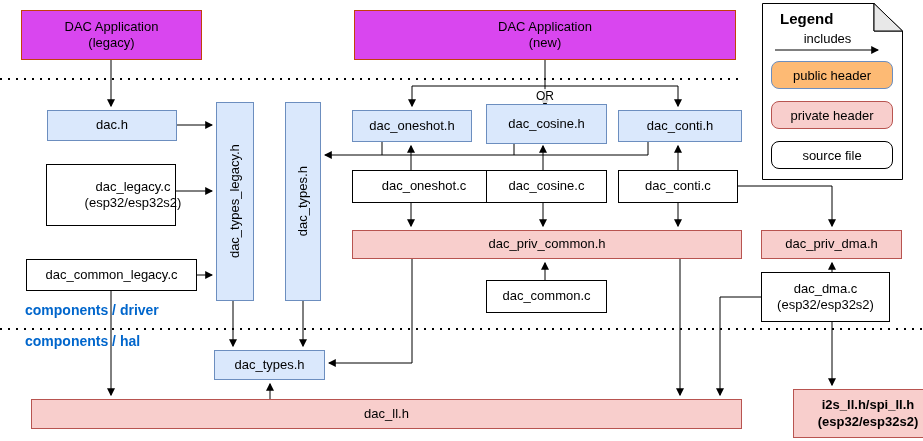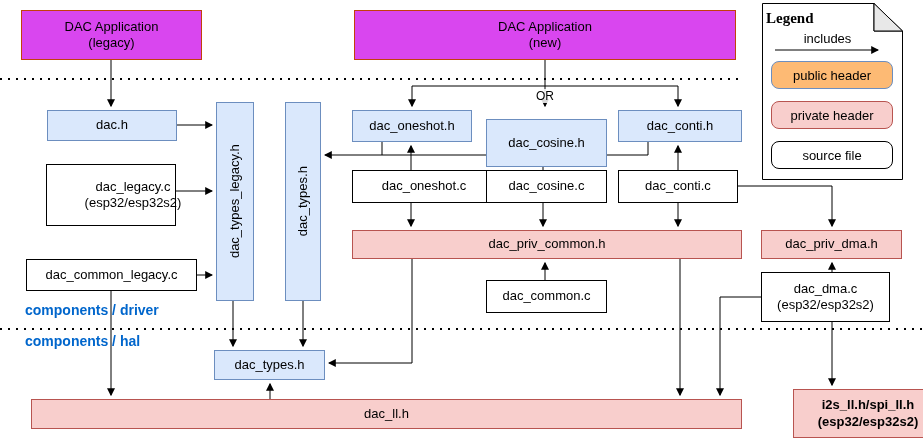--- a/index.html
+++ b/index.html
@@ -20,21 +20,21 @@
   .vbox span{transform:rotate(-90deg);white-space:nowrap;display:block;}
   .layer-label{
     position:absolute;font-size:14px;font-weight:bold;color:#0066cc;white-space:nowrap;
   }
   .or-label{
     position:absolute;font-size:12px;background:rgba(255,255,255,.85);padding:0 1px;
   }
   
   #legend{position:absolute;left:762px;top:3px;width:141px;height:177px;}
   #legend .shape{position:absolute;left:0;top:0;}
-  #legend .lg-title{position:absolute;left:4px;top:7px;font-size:15px;font-weight:bold;font-family:Liberation Serif, serif;}
+  #legend .lg-title{position:absolute;left:18px;top:7px;font-size:15px;font-weight:bold;}
   #legend .lg-includes{position:absolute;left:0;top:28px;width:131px;text-align:center;font-size:13px;}
   #legend .lg-item{
     position:absolute;left:9px;width:122px;height:28px;border-radius:8px;
     display:flex;align-items:center;justify-content:center;font-size:13px;box-sizing:border-box;
   }
   #legend .lg-public{top:58px;background:#fdba74;border:1px solid #6c8ebf;}
   #legend .lg-private{top:98px;background:#f8cecc;border:1px solid #b85450;}
   #legend .lg-source{top:138px;background:#fff;border:1px solid #000;}
 </style>
 </head>
@@ -101,21 +101,21 @@
 
   <div class="node blue" style="left:47px;top:110px;width:130px;height:31px;">dac.h</div>
   <div class="node" style="left:46px;top:164px;width:130px;height:62px;padding-left:44px;">dac_legacy.c
 (esp32/esp32s2)</div>
   <div class="node" style="left:26px;top:259px;width:171px;height:32px;">dac_common_legacy.c</div>
 
   <div class="node blue vbox" style="left:216px;top:102px;width:38px;height:199px;"><span>dac_types_legacy.h</span></div>
   <div class="node blue vbox" style="left:285px;top:102px;width:36px;height:199px;"><span>dac_types.h</span></div>
 
   <div class="node blue" style="left:352px;top:110px;width:120px;height:32px;">dac_oneshot.h</div>
-  <div class="node blue" style="left:486px;top:119px;width:121px;height:48px;text-align:right;">dac_cosine.h</div>
+  <div class="node blue" style="left:486px;top:104px;width:121px;height:40px;text-align:right;">dac_cosine.h</div>
   <div class="node blue" style="left:618px;top:110px;width:124px;height:32px;">dac_conti.h</div>
 
   <div class="node" style="left:352px;top:170px;width:144px;height:33px;">dac_oneshot.c</div>
   <div class="node" style="left:486px;top:170px;width:121px;height:33px;">dac_cosine.c</div>
   <div class="node" style="left:618px;top:170px;width:120px;height:33px;">dac_conti.c</div>
 
   <div class="node pink" style="left:352px;top:230px;width:390px;height:29px;">dac_priv_common.h</div>
   <div class="node" style="left:486px;top:280px;width:121px;height:33px;">dac_common.c</div>
   <div class="node pink" style="left:761px;top:230px;width:141px;height:29px;">dac_priv_dma.h</div>
   <div class="node" style="left:761px;top:272px;width:129px;height:50px;">dac_dma.c

